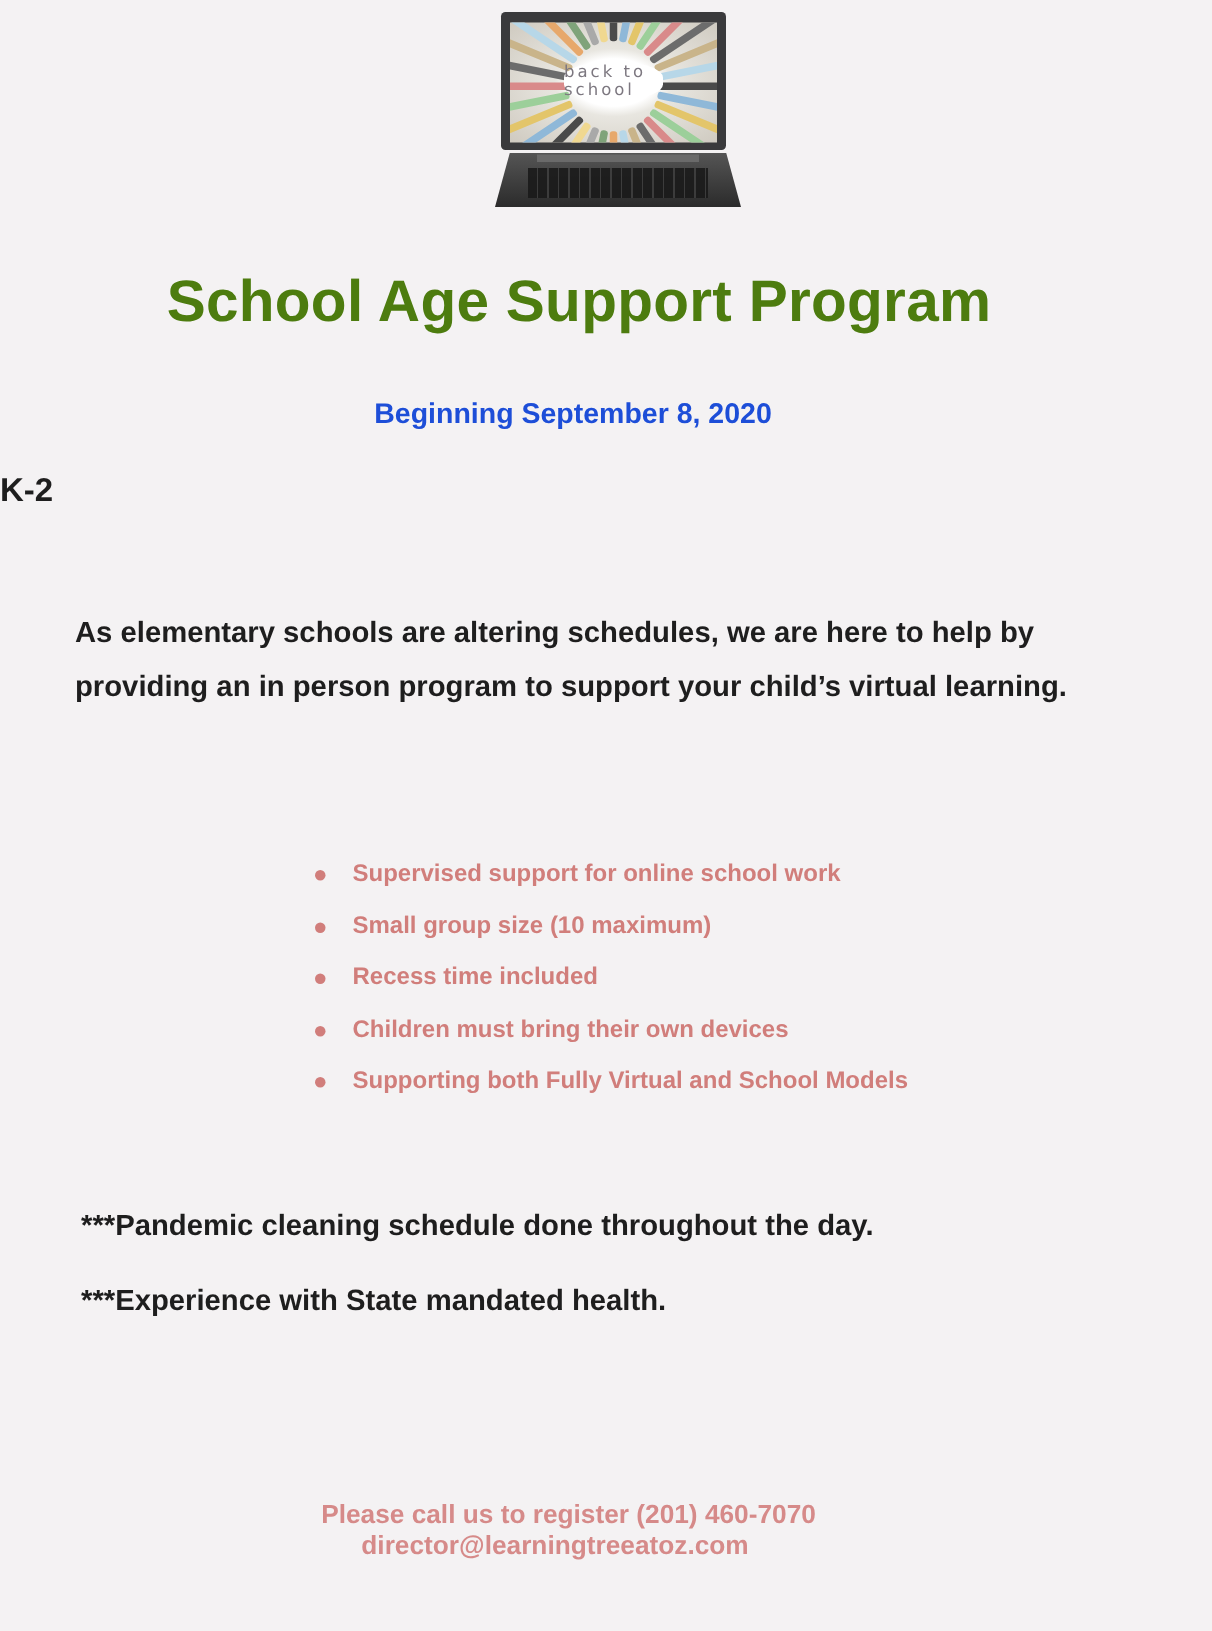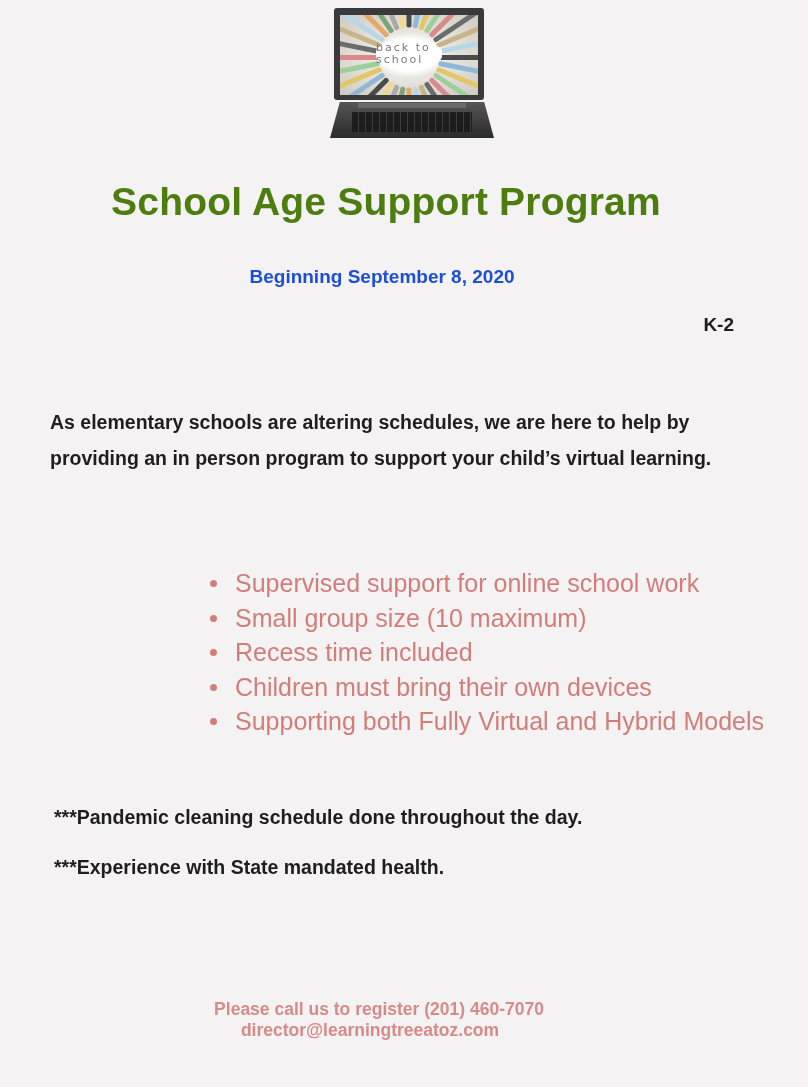--- a/index.html
+++ b/index.html
@@ -57,33 +57,33 @@
 
     .title {
       left: 0; top: 180px; width: 772px; text-align: center;
       font-size: 39px; font-weight: bold; color: #4d7c0f; letter-spacing: 0.2px;
     }
     .subtitle {
       left: 0; top: 266px; width: 764px; text-align: center;
       font-size: 19px; font-weight: bold; color: #1d4ed8;
     }
     .grade {
-      left: 0; top: 314px; width: 734px; text-align: right;
-      font-size: 19px; font-weight: bold; color: #1e1e1e;
+      left: 0; top: 314px; width: 734px; text-align: left;
+      font-size: 22px; font-weight: bold; color: #1e1e1e;
     }
     .intro {
       left: 50px; top: 404px; width: 690px;
       font-size: 19.5px; font-weight: bold; line-height: 36px; color: #1e1e1e;
     }
     .features {
       left: 208px; top: 568px; margin: 0; padding: 0; list-style: none;
     }
     .features li {
       position: relative; padding-left: 27px; height: 34.5px; line-height: 30px;
-      font-size: 25px; font-weight: normal; color: #d17e7b;
+      font-size: 16px; font-weight: bold; color: #d17e7b;
     }
     .bullet {
       position: absolute; left: 2px; top: 12px; width: 7px; height: 7px;
       border-radius: 50%; background: #d17e7b;
     }
     .note {
       left: 54px; font-size: 19.5px; font-weight: bold; color: #1e1e1e;
     }
     .contact {
       left: 0; width: 758px; text-align: center;
@@ -140,20 +140,20 @@
 <div class="abs subtitle">Beginning September 8, 2020</div>
 <div class="abs grade">K-2</div>
 
 <div class="abs intro">As elementary schools are altering schedules, we are here to help by providing an in person program to support your child’s virtual learning.</div>
 
 <ul class="abs features">
   <li><span class="bullet"></span><span>Supervised support for online school work</span></li>
   <li><span class="bullet"></span><span>Small group size (10 maximum)</span></li>
   <li><span class="bullet"></span><span>Recess time included</span></li>
   <li><span class="bullet"></span><span>Children must bring their own devices</span></li>
-  <li><span class="bullet"></span><span>Supporting both Fully Virtual and Hybrid Models</span></li>
+  <li><span class="bullet"></span><span>Supporting both Fully Virtual and School Models</span></li>
 </ul>
 
 <div class="abs note" style="top:806px;">***Pandemic cleaning schedule done throughout the day.</div>
 <div class="abs note" style="top:856px;">***Experience with State mandated health.</div>
 
 <div class="abs contact" style="top:955px;margin-top:44px;">Please call us to register (201) 460-7070</div>
 <div class="abs contact" style="top:1020px; width:740px;">director@learningtreeatoz.com</div>
 
 </body></html>

